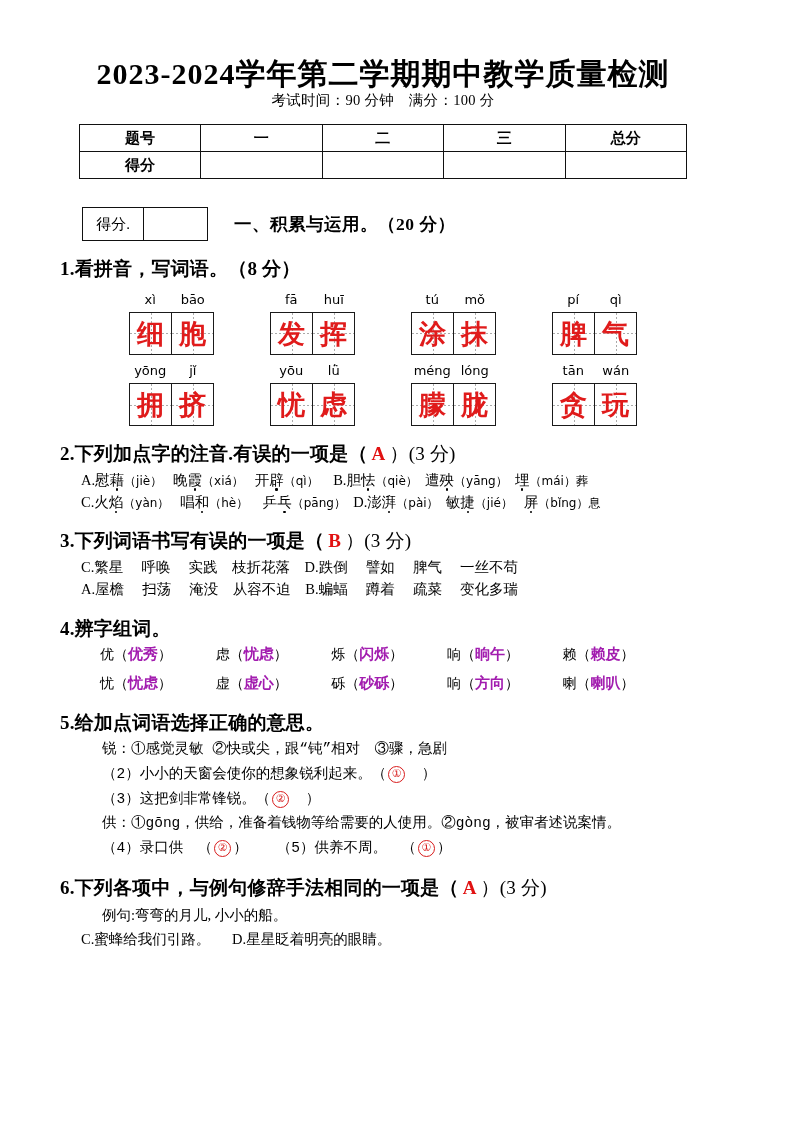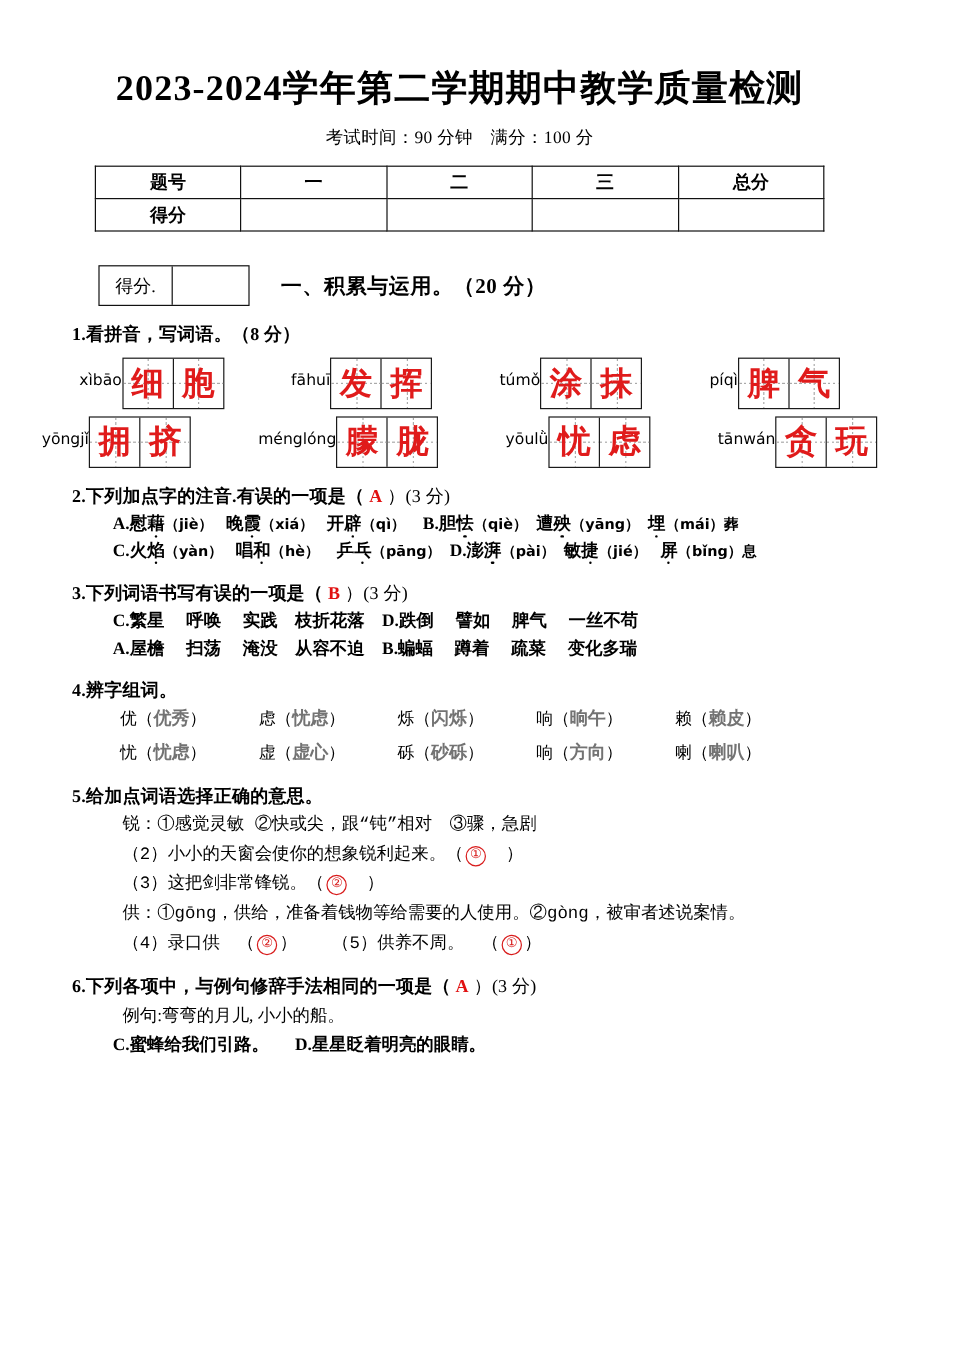--- a/index.html
+++ b/index.html
@@ -30,21 +30,20 @@
     text-align: center;
     font-family: "Liberation Serif", serif;
     font-weight: bold;
     font-size: 27px;
     letter-spacing: 2px;
     margin-top: 4px;
   }
   .exam-meta {
     text-align: center;
     font-size: 14.5px;
-    margin-top: 14px;
     letter-spacing: 0.3px;
   }
 
   
   table.score-table {
     border-collapse: collapse;
     width: 608px;
     margin: 14px auto 0 auto;
     table-layout: fixed;
   }
@@ -81,36 +80,36 @@
   .defen-box .blank { flex: 1; }
   .section-title {
     font-size: 17.5px;
     font-weight: bold;
     margin-left: 26px;
     letter-spacing: 0.5px;
   }
 
   
   .q { margin-top: 13px; font-size: 14.5px; line-height: 1.55; }
-  .q-stem { font-size: 15px; font-weight: bold; letter-spacing: 0.2px; }
+  .q-stem { font-size: 19px; font-weight: bold; letter-spacing: 0.2px; }
   .q-stem .normal { font-weight: normal; }
   .ans { color: #e11111; font-weight: bold; padding: 0 4px; }
   .ans-circ {
     color: #d81b1b;
     border: 1.2px solid #d81b1b;
     border-radius: 50%;
     display: inline-block;
     width: 15px; height: 15px;
     line-height: 14px;
     text-align: center;
     font-size: 11px;
     margin: 0 2px;
     vertical-align: 1px;
   }
-  .opts { margin-left: 34px; white-space: nowrap; font-weight: bold; }
+  .opts { margin-left: 21px; white-space: nowrap; }
   .opt { display: inline-block; }
   .dotted { position: relative; }
   .dotted::after {
     content: "";
     position: absolute;
     left: 50%; bottom: -3px;
     width: 2.2px; height: 2.2px;
     margin-left: -1.1px;
     background: #000;
     border-radius: 50%;
@@ -118,21 +117,21 @@
   .py { font-size: 12px; font-family: "DejaVu Sans", sans-serif; }
 
   
   .grid-rows { margin-top: 6px; }
   .grid-row {
     display: flex;
     justify-content: center;
     gap: 56px;
     margin-bottom: 6px;
   }
-  .word-unit { display: flex; flex-direction: row; align-items: center; }
+  .word-unit { display: flex; flex-direction: column; align-items: center; }
   .py-line {
     display: flex;
     width: 100%;
     font-family: "DejaVu Sans", sans-serif;
     font-size: 13px;
     margin-bottom: 2px;
   }
   .py-line span { flex: 1; text-align: center; }
   .tzg {
     display: flex;
@@ -163,21 +162,21 @@
     position: relative;
     z-index: 2;
     line-height: 1;
   }
 
   
   .bianzi { margin-left: 40px; }
   .bz-row { white-space: nowrap; margin-bottom: 5px; font-size: 14.5px; }
   .bz-item { display: inline-block; width: 112px; }
   .bz-item .key { font-size: 14px; }
-  .bz-item .fill { color: #737373; font-weight: bold; font-size: 15px; }
+  .bz-item .fill { color: #a21caf; font-weight: bold; font-size: 15px; }
 
   
   .sub { margin-left: 42px; font-size: 14.5px; line-height: 1.7; white-space: nowrap; font-family: Liberation Mono, monospace; }
   .ex { margin-left: 42px; font-size: 14.5px; line-height: 1.7; }
 </style>
 </head>
 <body>
 
 <div class="page">
 
@@ -282,43 +281,43 @@
             <div class="cell">
                 <span class="ch">拥</span>
               </div>
             <div class="cell">
                 <span class="ch">挤</span>
               </div>
           </div>
         </div>
         <div class="word-unit">
           <div class="py-line">
+              <span>yōu</span>
+              <span>lǜ</span>
+            </div>
+          <div class="tzg">
+            <div class="cell">
+                <span class="ch">忧</span>
+              </div>
+            <div class="cell">
+                <span class="ch">虑</span>
+              </div>
+          </div>
+        </div>
+        <div class="word-unit">
+          <div class="py-line">
               <span>méng</span>
               <span>lóng</span>
             </div>
           <div class="tzg">
             <div class="cell">
                 <span class="ch">朦</span>
               </div>
             <div class="cell">
                 <span class="ch">胧</span>
-              </div>
-          </div>
-        </div>
-        <div class="word-unit">
-          <div class="py-line">
-              <span>yōu</span>
-              <span>lǜ</span>
-            </div>
-          <div class="tzg">
-            <div class="cell">
-                <span class="ch">忧</span>
-              </div>
-            <div class="cell">
-                <span class="ch">虑</span>
               </div>
           </div>
         </div>
         <div class="word-unit">
           <div class="py-line">
               <span>tān</span>
               <span>wán</span>
             </div>
           <div class="tzg">
             <div class="cell">

